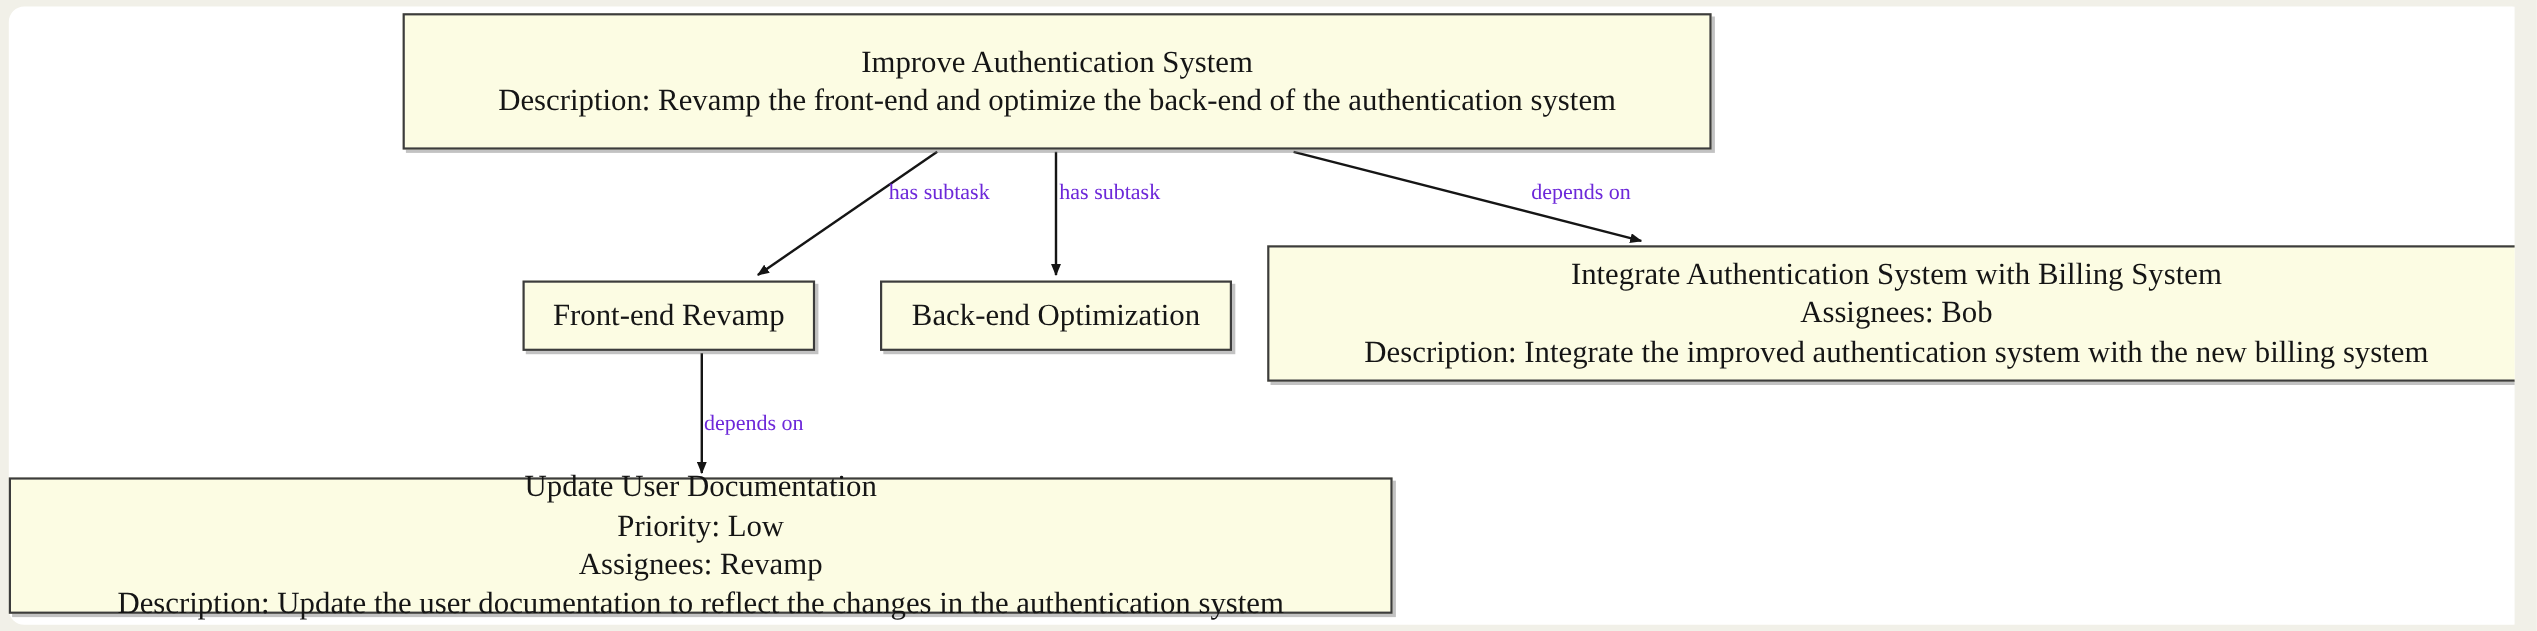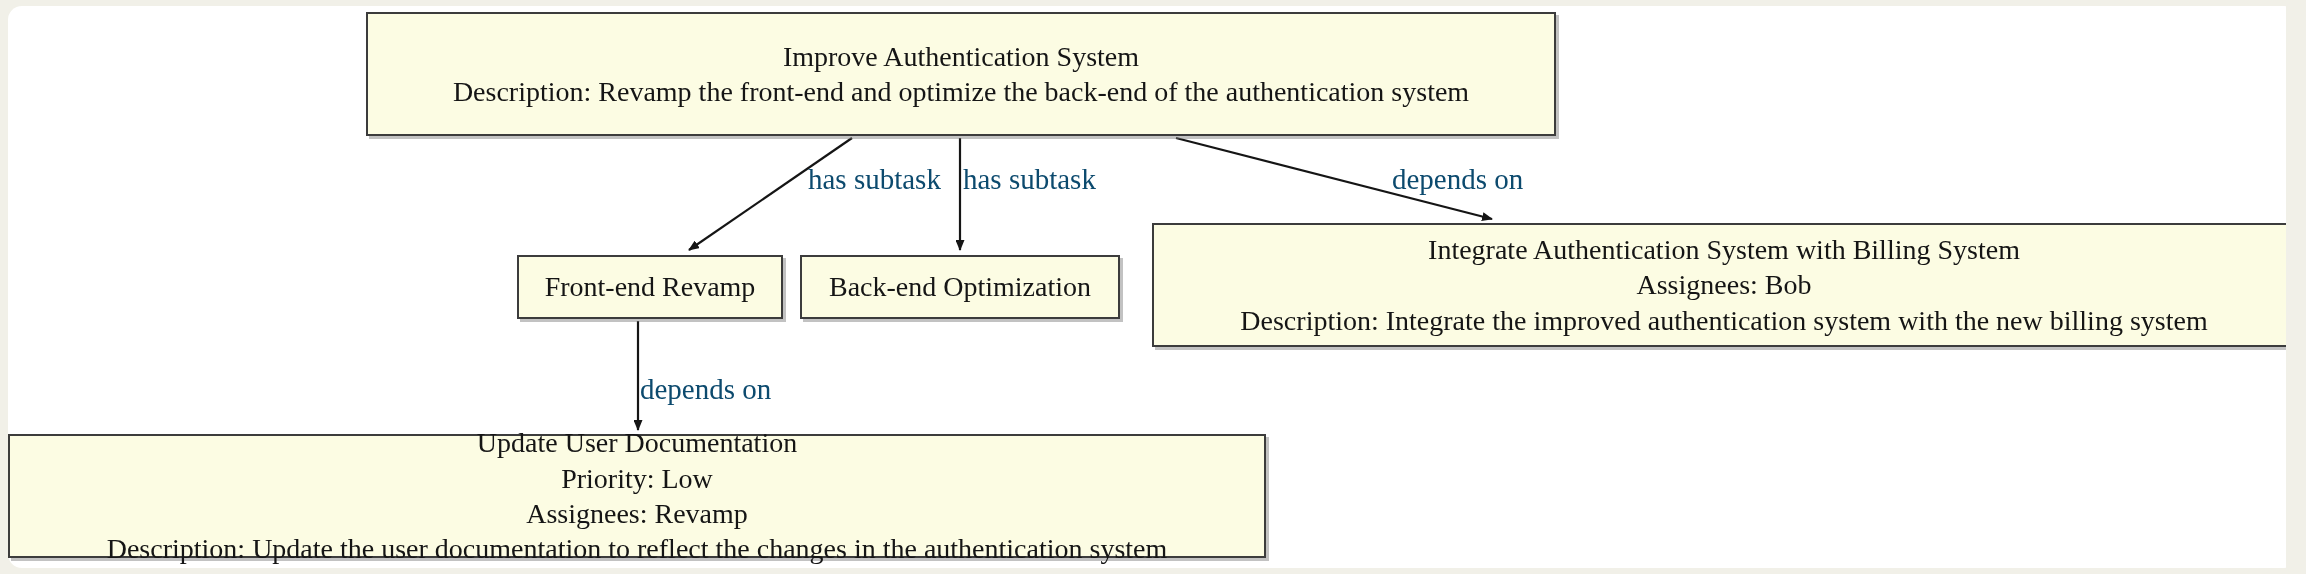--- a/index.html
+++ b/index.html
@@ -48,36 +48,36 @@
     white-space: nowrap;
     text-align: center;
   }
   .node .ln { display: block; }
 
   
   #node-improve-authentication-system {
     left: 366px; top: 12px; width: 1190px; height: 124px;
   }
   #node-front-end-revamp {
-    left: 517px; top: 255px; width: 266px; height: 64px;
+    left: 475px; top: 255px; width: 266px; height: 64px;
   }
   #node-back-end-optimization {
     left: 800px; top: 255px; width: 320px; height: 64px;
   }
   #node-integrate-authentication-system-with-billing-system {
     left: 1152px; top: 223px; width: 1144px; height: 124px;
   }
   #node-update-user-documentation {
     left: 8px; top: 434px; width: 1258px; height: 124px;
   }
 
   .edge-label {
     position: absolute;
-    color: #0c4a6e;
-    font-size: 29px;
+    color: #6d28d9;
+    font-size: 20px;
     line-height: 1;
     white-space: nowrap;
     text-align: right;
   }
   #edge-label-has-subtask-1 { left: 808px; top: 165px; }
   #edge-label-has-subtask-2 { left: 963px; top: 165px; }
   #edge-label-depends-on-1  { left: 1392px; top: 165px; }
   #edge-label-depends-on-2  { left: 640px; top: 375px; }
 </style>
 </head>

